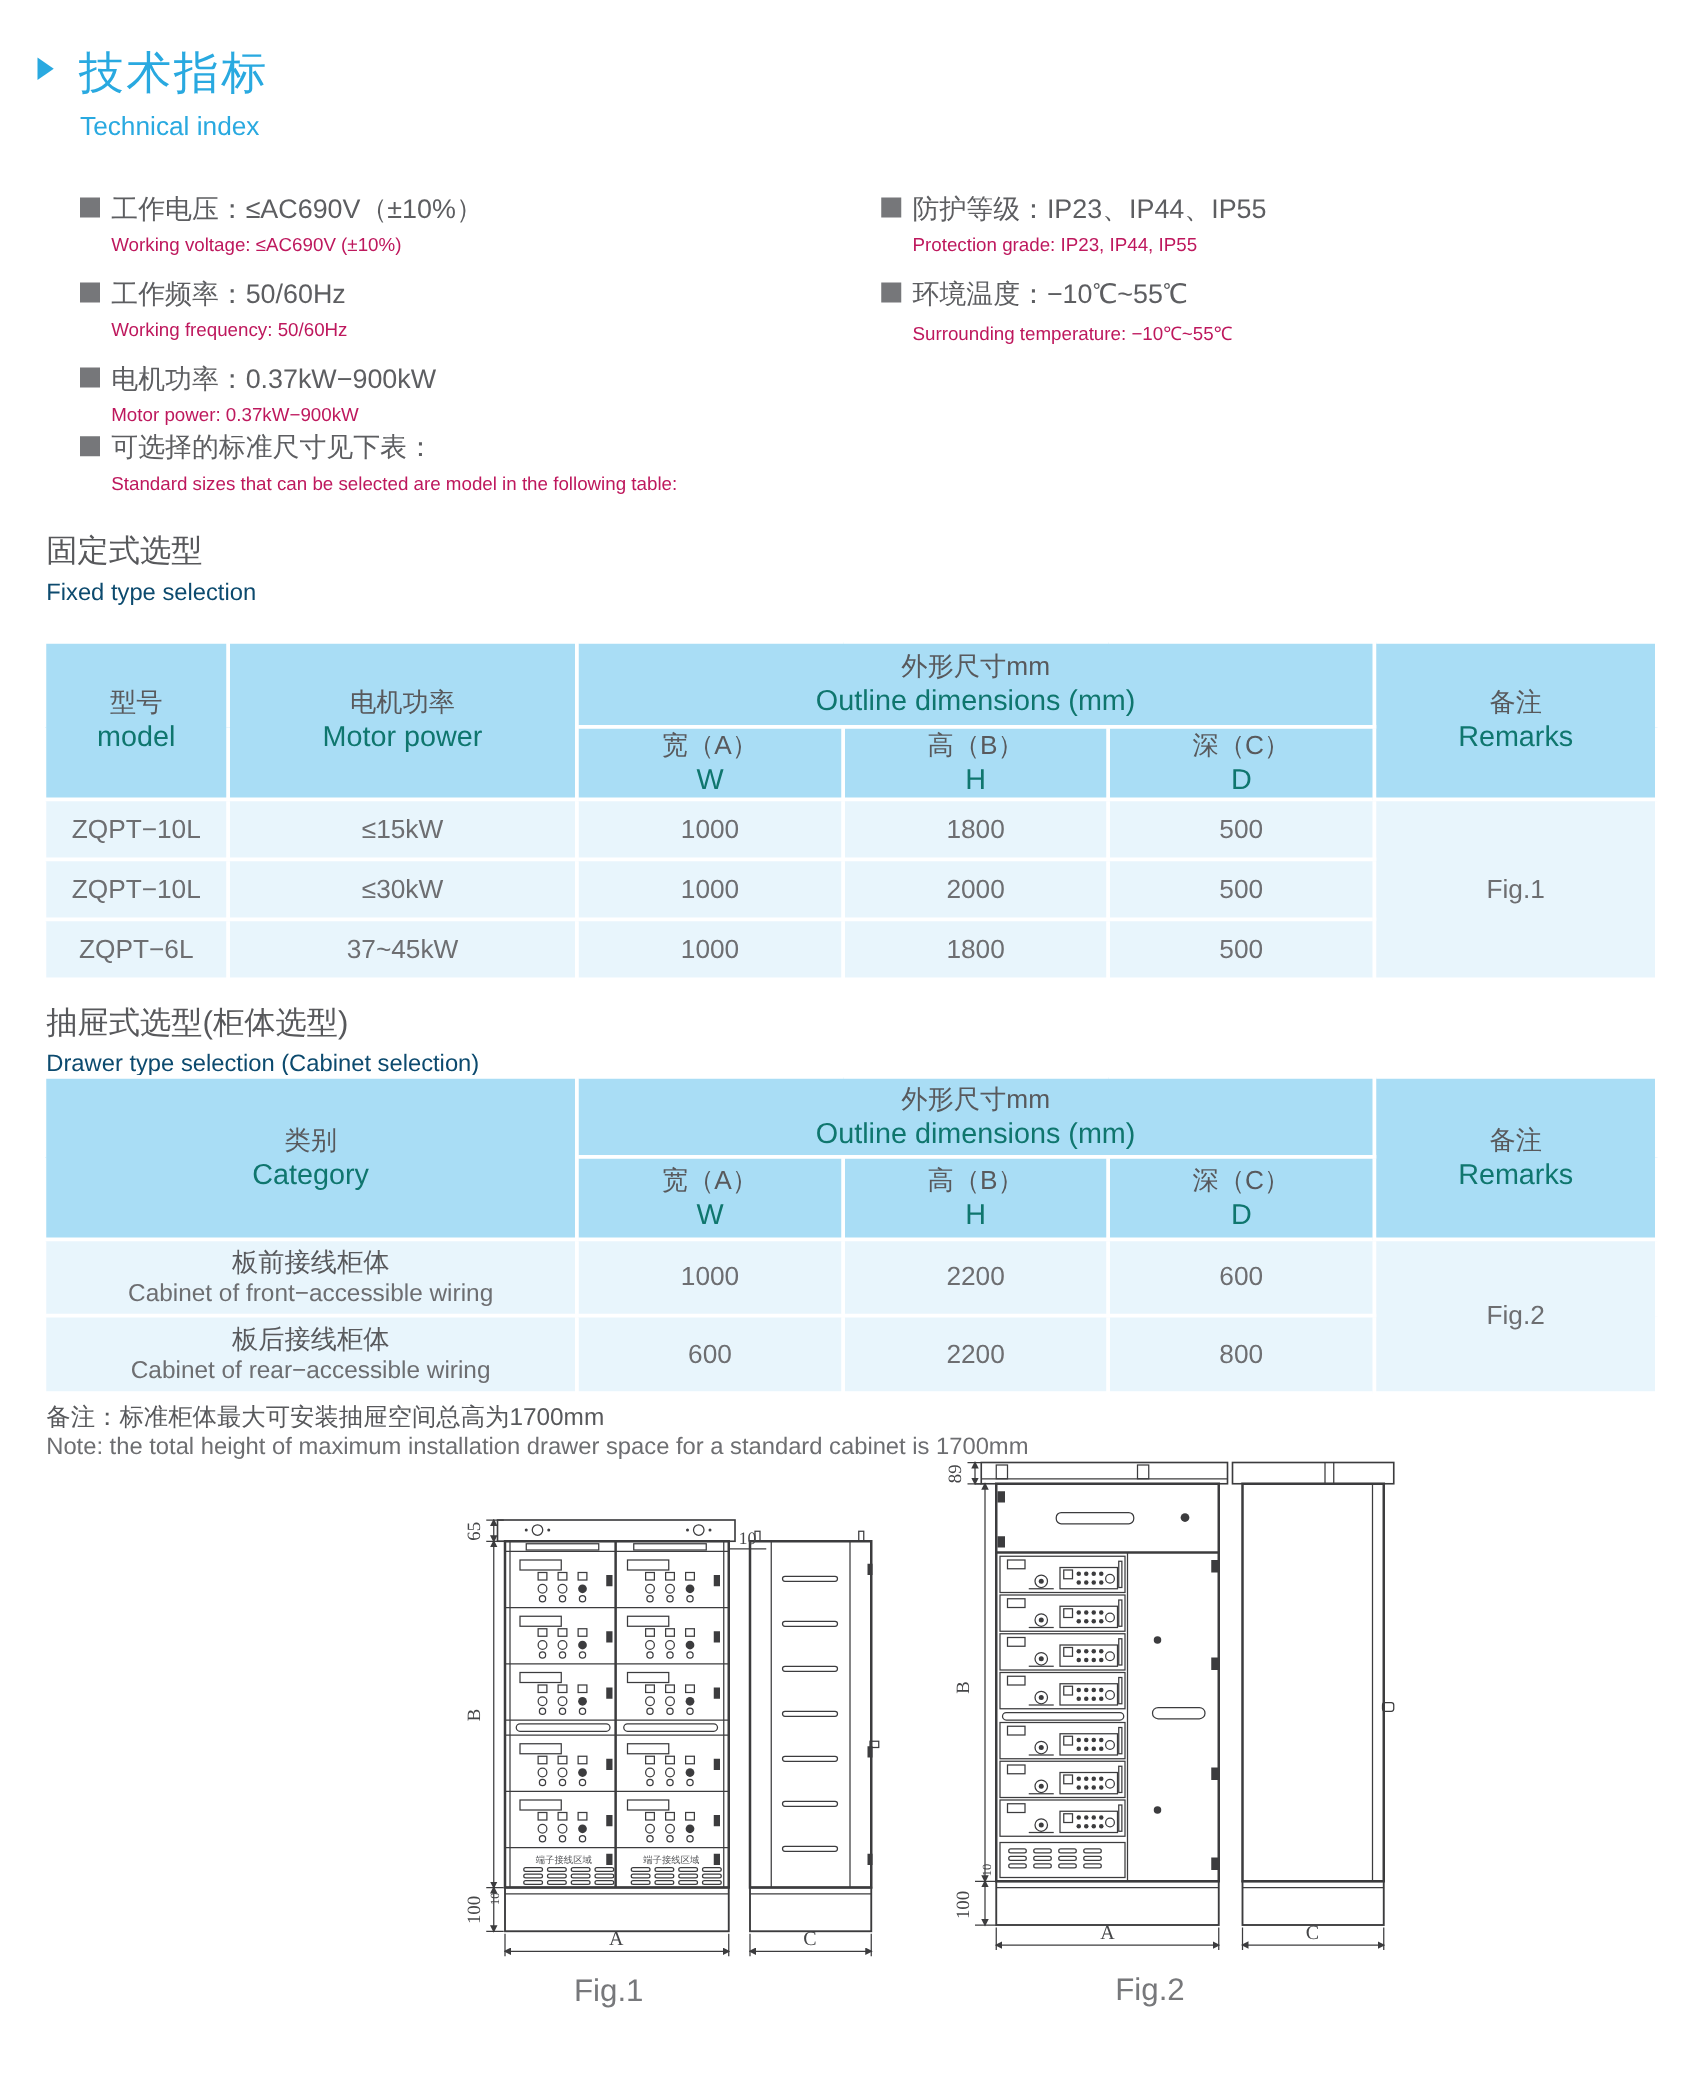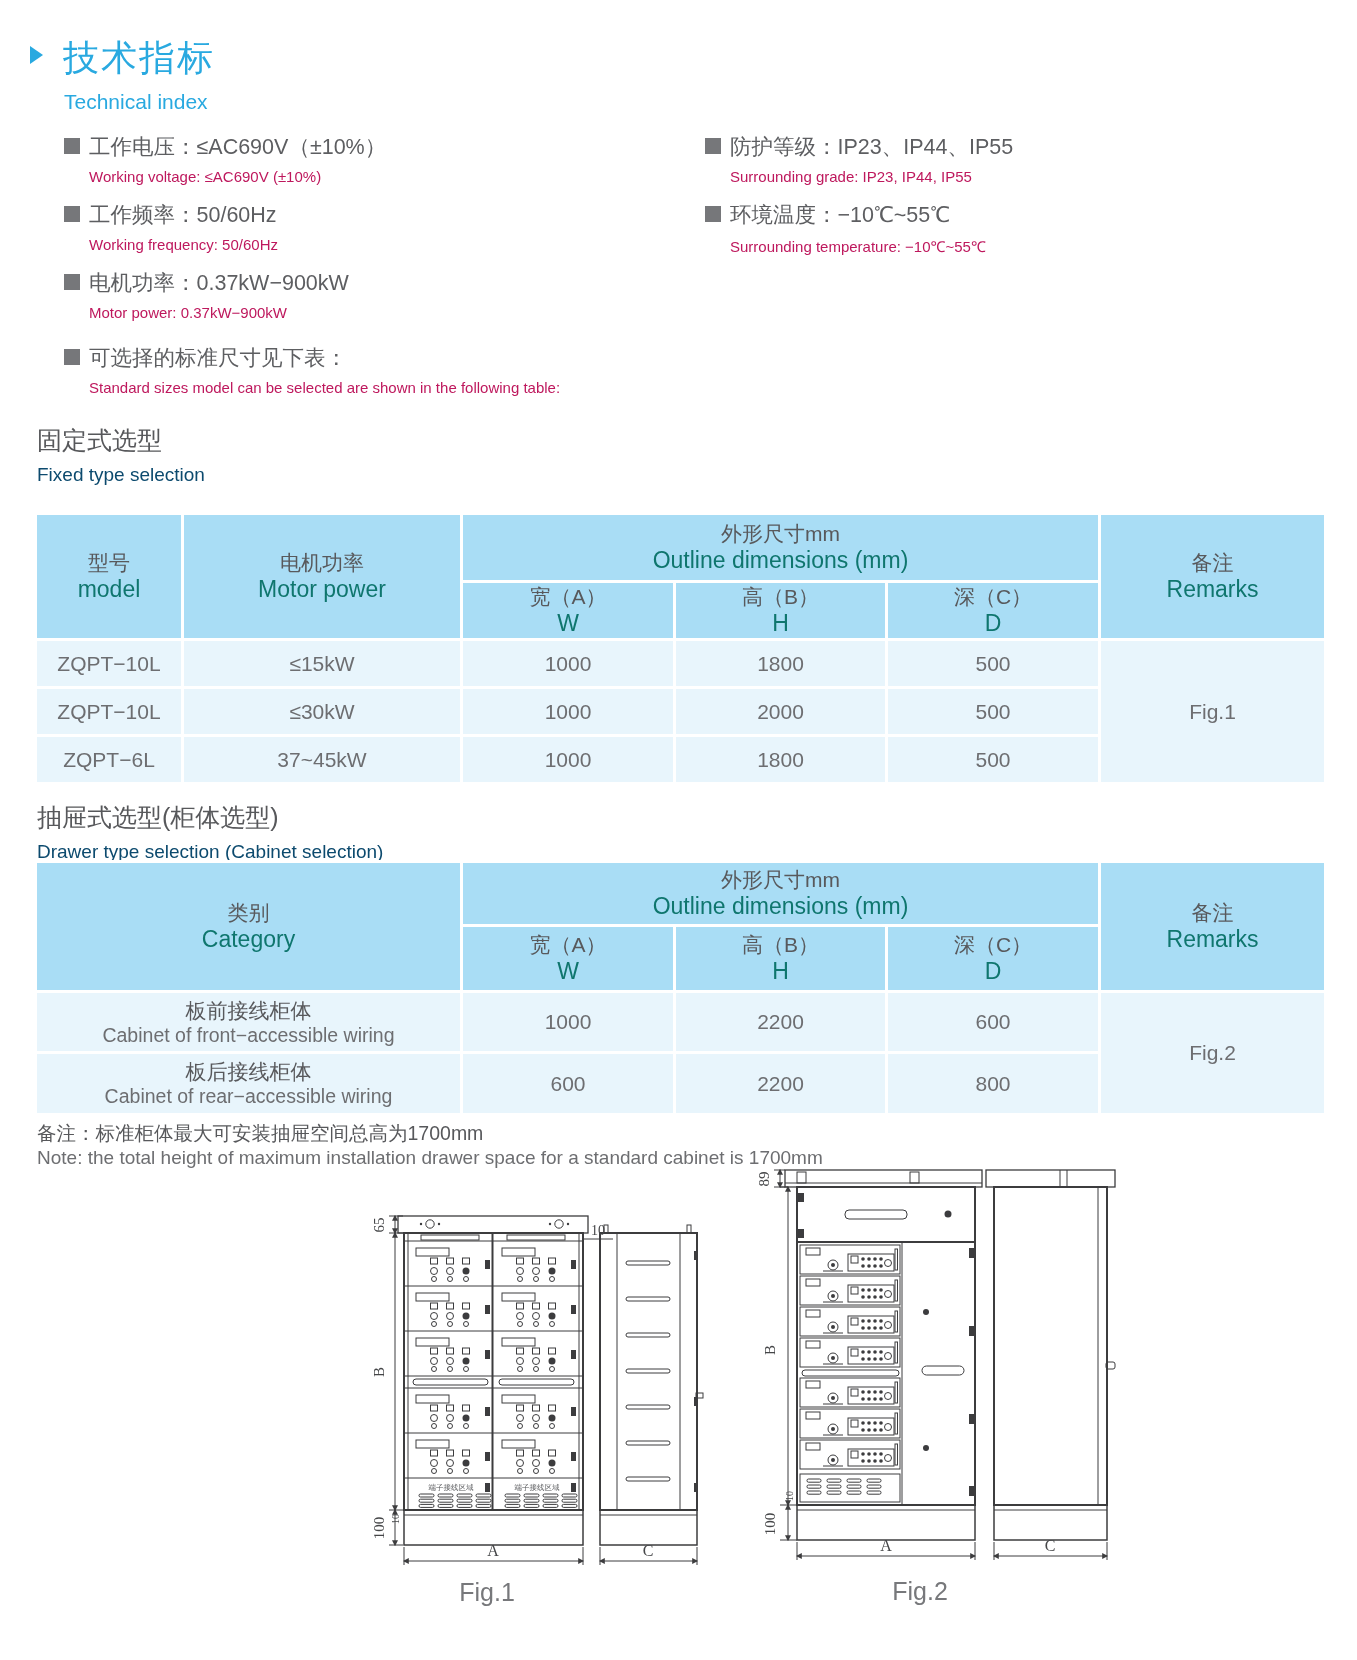--- a/index.html
+++ b/index.html
@@ -7,21 +7,21 @@
     width:1357px;height:1660px;position:relative;background:#ffffff;
     font-family:"Liberation Sans", sans-serif;overflow:hidden;
   }
   
   .hdr{position:absolute;left:30px;top:34px;}
   .hdr .tri{position:absolute;left:0;top:12px;width:0;height:0;
     border-left:13px solid #29a9e0;border-top:9px solid transparent;border-bottom:9px solid transparent;}
   .hdr .t-cn{margin:0 0 7px 33px;font-size:36px;font-weight:400;color:#29a9e0;letter-spacing:2px;}
   .hdr .t-en{margin-left:34px;font-size:21px;color:#29a9e0;}
   
-  .specs{position:absolute;width:640px;}
+  .specs{position:absolute;width:640px;margin-top:20px;}
   .sp-left{left:64px;top:131px;}
   .sp-right{left:705px;top:131px;}
   .sp-note{left:64px;top:342px;width:760px;position:absolute;}
   .spec{margin-bottom:12px;}
   .spec-cn{display:flex;align-items:center;gap:9px;height:30px;font-size:21.5px;color:#5d5e61;}
   .bullet{width:16px;height:16px;background:#76777a;flex:none;}
   .spec-en{margin:7px 0 14px 25px;font-size:15px;color:#be185d;}
   
   .seclabel{position:absolute;left:37px;}
   .seclabel .cn{font-size:25px;color:#57585b;margin-bottom:7px;}
@@ -82,37 +82,37 @@
     <div class="spec-en">Motor power: 0.37kW−900kW</div>
   </div>
 </div>
 
 <div class="specs sp-right">
   <div class="spec">
     <div class="spec-cn">
         <span class="bullet"></span>
         <span>防护等级：IP23、IP44、IP55</span>
       </div>
-    <div class="spec-en">Surrounding grade: IP23, IP44, IP55</div>
+    <div class="spec-en">Protection grade: IP23, IP44, IP55</div>
   </div>
   <div class="spec">
     <div class="spec-cn">
         <span class="bullet"></span>
         <span>环境温度：−10℃~55℃</span>
       </div>
     <div class="spec-en">Surrounding temperature: −10℃~55℃</div>
   </div>
 </div>
 
 <div class="sp-note">
   <div class="spec-cn">
       <span class="bullet"></span>
       <span>可选择的标准尺寸见下表：</span>
     </div>
-  <div class="spec-en">Standard sizes model can be selected are shown in the following table:</div>
+  <div class="spec-en">Standard sizes that can be selected are model in the following table:</div>
 </div>
 
 <div class="seclabel lab-fixed">
   <div class="cn">固定式选型</div>
   <div class="en">Fixed type selection</div>
 </div>
 
 <table class="spec-table" id="t1">
   <colgroup>
       <col style="width:147px">

